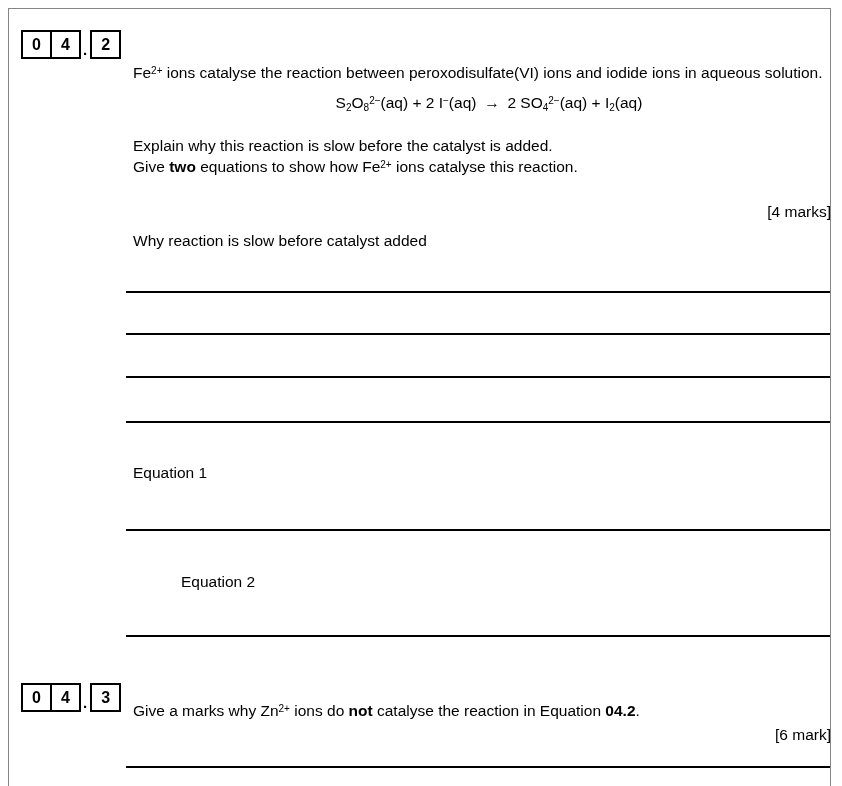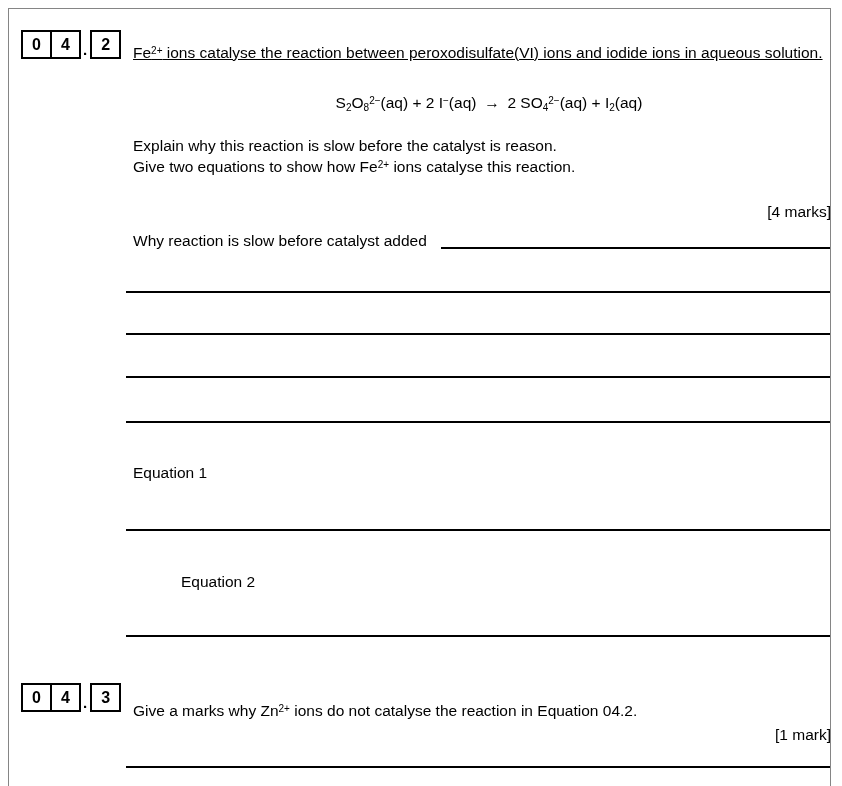--- a/index.html
+++ b/index.html
@@ -8,38 +8,38 @@
     font-family:"Liberation Sans","DejaVu Sans",sans-serif;
     position:relative; overflow:hidden;
   }
   .page {
     position:absolute; left:8px; top:8px;
     width:823px; height:778px; box-sizing:border-box;
     border:1px solid #858585; border-bottom:none;
     background:#ffffff; overflow:hidden;
   }
   .txt { position:absolute; font-size:15.5px; line-height:21px; }
-  .b { font-weight:400; }
+  .b { font-weight:700; }
   sup,sub { font-size:10px; line-height:0; }
   sup { vertical-align:4.5px; }
   sub { vertical-align:-3px; }
   .marks { font-weight:400; text-align:right; }
   .equation { text-align:center; }
   .ansline { position:absolute; left:117px; width:705px; height:0; border-bottom:2px solid #000; }
-  .why-row { display:flex; align-items:flex-start; }
+  .why-row { display:flex; align-items:flex-start;flex-direction:column; }
   .fill-line { flex:1 1 auto; margin-left:14px; height:17px; border-bottom:2px solid #000; }
   .qnum { position:absolute; left:12px; display:flex; align-items:flex-end; }
   .qpair { display:flex; border:2px solid #000; background:#fff; }
   .qcell { width:27px; height:25px; display:flex; align-items:center; justify-content:center; font-weight:700; font-size:16px; }
   .qpair .qcell + .qcell { border-left:2px solid #000; }
   .qsingle { border:2px solid #000; margin-left:1px; background:#fff; }
   .qdot { font-weight:700; font-size:15px; margin:0 2px; padding-bottom:1px; }
   
   #qnum-042 { top:21px; }
-  #p-intro { left:124px; top:17px; width:700px;text-decoration:underline; }
+  #p-intro { left:124px; top:37px; width:700px; }
   #p-eq { left:150px; top:67px; width:660px; }
   #p-ins1 { left:124px; top:110px; width:700px; }
   #p-ins2 { left:124px; top:131px; width:700px; }
   #p-marks4 { left:124px; top:176px; width:698px; }
   #p-why { left:124px; top:221px; width:698px; }
   #line-1 { top:282px; } #line-2 { top:324px; } #line-3 { top:367px; } #line-4 { top:412px; }
   #p-eqlbl1 { left:124px; top:437px; }
   #line-5 { top:520px; }
   #p-eqlbl2 { left:124px; top:546px;margin-left:48px; }
   #line-6 { top:626px; }
@@ -60,21 +60,21 @@
         <span class="qcell">4</span>
       </span>
       <span class="qdot">.</span>
       <span class="qcell qsingle">2</span>
     </div>
 
     <p class="txt" id="p-intro"><span>Fe</span><sup>2+</sup><span> ions catalyse the reaction between peroxodisulfate(VI) ions and iodide ions in aqueous solution.</span></p>
 
     <p class="txt equation" id="p-eq"><span>S</span><sub>2</sub><span>O</span><sub>8</sub><sup>2−</sup><span>(aq) + 2 I</span><sup>−</sup><span>(aq) → 2 SO</span><sub>4</sub><sup>2−</sup><span>(aq) + I</span><sub>2</sub><span>(aq)</span></p>
 
-    <p class="txt" id="p-ins1">Explain why this reaction is slow before the catalyst is reason.</p>
+    <p class="txt" id="p-ins1">Explain why this reaction is slow before the catalyst is added.</p>
     <p class="txt" id="p-ins2"><span>Give </span><span class="b">two</span><span> equations to show how Fe</span><sup>2+</sup><span> ions catalyse this reaction.</span></p>
 
     <p class="txt marks" id="p-marks4">[4 marks]</p>
 
     <div class="txt why-row" id="p-why">
       <span>Why reaction is slow before catalyst added</span>
       <span class="fill-line"></span>
     </div>
 
     <div class="ansline" id="line-1"></div>
@@ -93,17 +93,17 @@
     <div class="qnum" id="qnum-043">
       <span class="qpair">
         <span class="qcell">0</span>
         <span class="qcell">4</span>
       </span>
       <span class="qdot">.</span>
       <span class="qcell qsingle">3</span>
     </div>
 
     <p class="txt" id="p-q3"><span>Give a marks why Zn</span><sup>2+</sup><span> ions do </span><span class="b">not</span><span> catalyse the reaction in Equation </span><span class="b">04.2</span><span>.</span></p>
-    <p class="txt marks" id="p-marks1">[1 mark]</p>
+    <p class="txt marks" id="p-marks1">[6 mark]</p>
     <div class="ansline" id="line-7"></div>
   </section>
 
 </div>
 
 </body></html>

